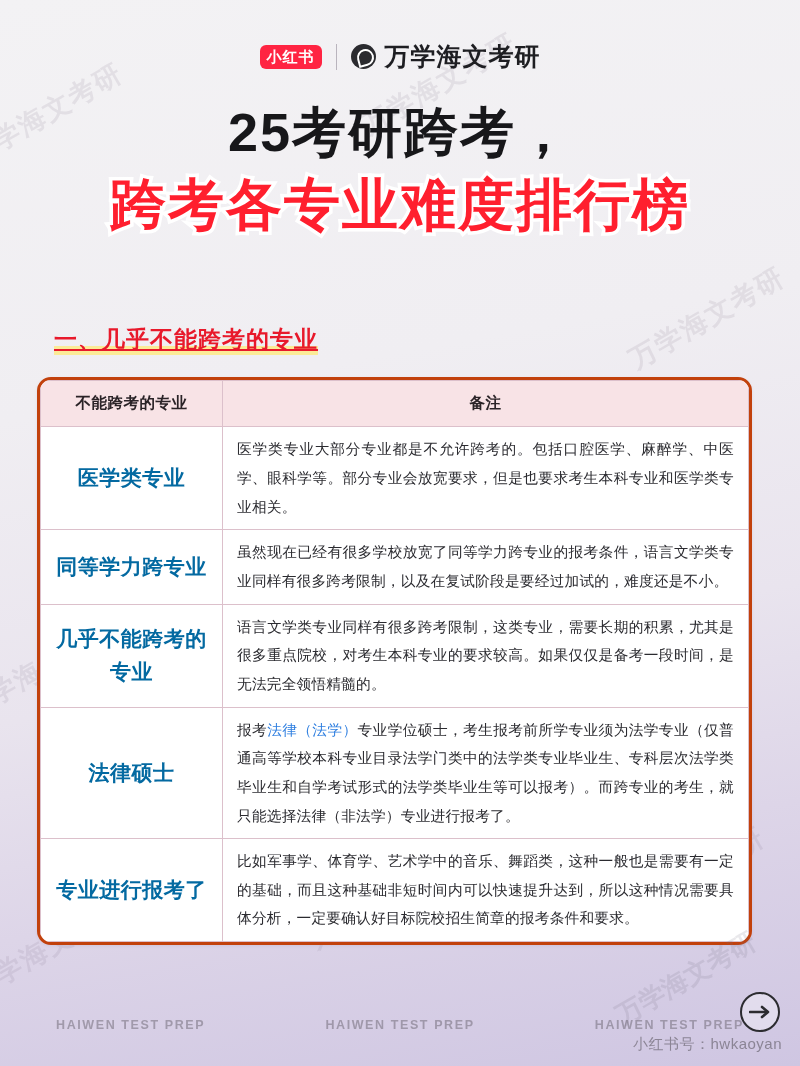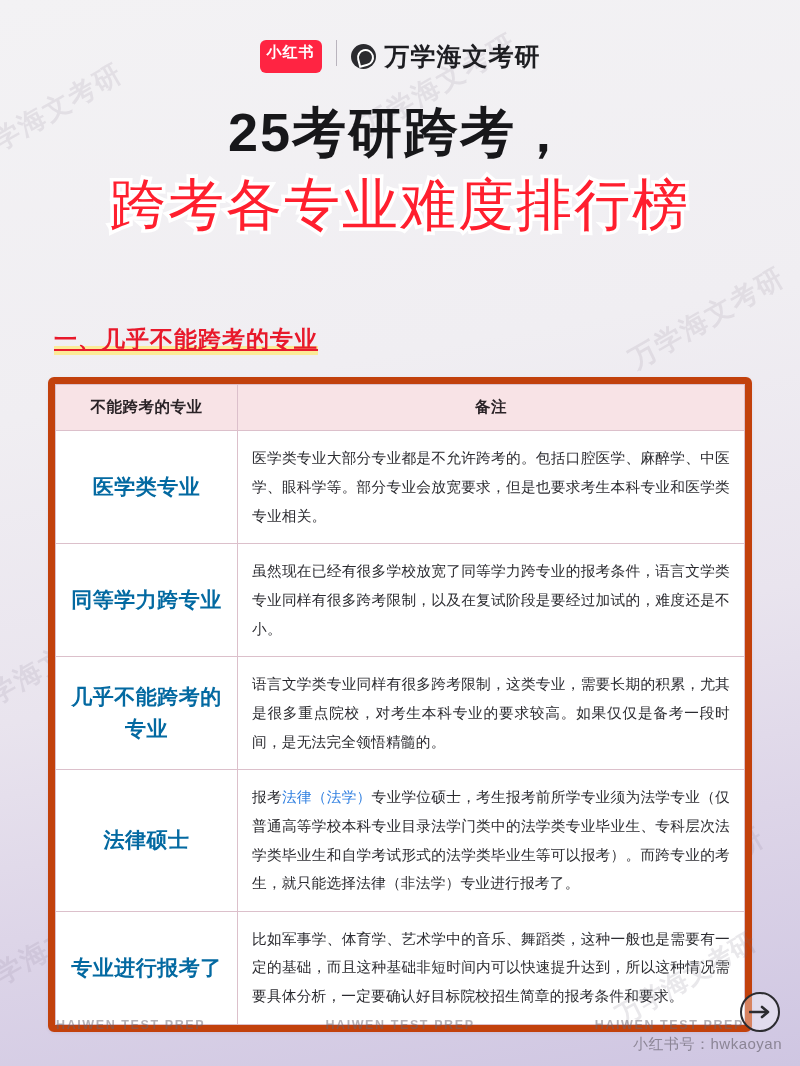--- a/index.html
+++ b/index.html
@@ -31,20 +31,21 @@
   .wm4 { left: 333px;  top: 465px; }
   .wm5 { left: 620px;  top: 300px; }
   .wm6 { left: 600px;  top: 860px; }
   .wm7 { left: -40px;  top: 930px; }
   .wm8 { left: 300px;  top: 880px; }
 
   
   .brand {
     position: relative;
     display: flex;
+    align-items: center;
     justify-content: center;
     gap: 14px;
     padding-top: 40px;
     z-index: 3;
   }
   .brand-badge {
     background: #ff2442;
     color: #fff;
     font-size: 15px;
     font-weight: 700;
@@ -96,21 +97,21 @@
     font-size: 54px;
     font-weight: 700;
     color: #17171a;
     letter-spacing: 2px;
     line-height: 1.15;
   }
   .title-line2 {
     margin-top: 8px;
     display: inline-block;
     font-size: 56px;
-    font-weight: 400;
+    font-weight: 700;
     color: #ff1f2e;
     letter-spacing: 2px;
     line-height: 1.2;
     -webkit-text-stroke: 7px #ffffff;
     paint-order: stroke fill;
     text-shadow: 0 1px 0 #fff;
   }
 
   
   .section-heading {
@@ -128,36 +129,36 @@
     display: block;
     height: 9px;
     background: rgba(255,233,120,0.75);
     margin-top: -9px;
   }
 
   
   .table-wrap {
     position: relative;
     z-index: 3;
-    margin: 22px 48px 0 48px;
+    margin: 22px 48px 0 37px;
     background: #ffffff;
-    border: 7px solid #c2410c;
-    border-radius: 6px;
+    border: 3px solid #c2410c;
+    border-radius: 14px;
     overflow: hidden;
     box-shadow: 0 1px 3px rgba(130,110,140,0.12);
   }
   table {
     width: 100%;
     border-collapse: collapse;
     table-layout: fixed;
   }
   th, td {
     border: 1px solid #dcc0cb;
     vertical-align: middle;
-    padding: 13px 14px;
+    padding: 8px 14px;
   }
   thead th {
     background: #f8e3e6;
     font-size: 15.5px;
     font-weight: 700;
     color: #2a2327;
     text-align: center;
     padding: 12px 10px;
     letter-spacing: 0.5px;
   }

